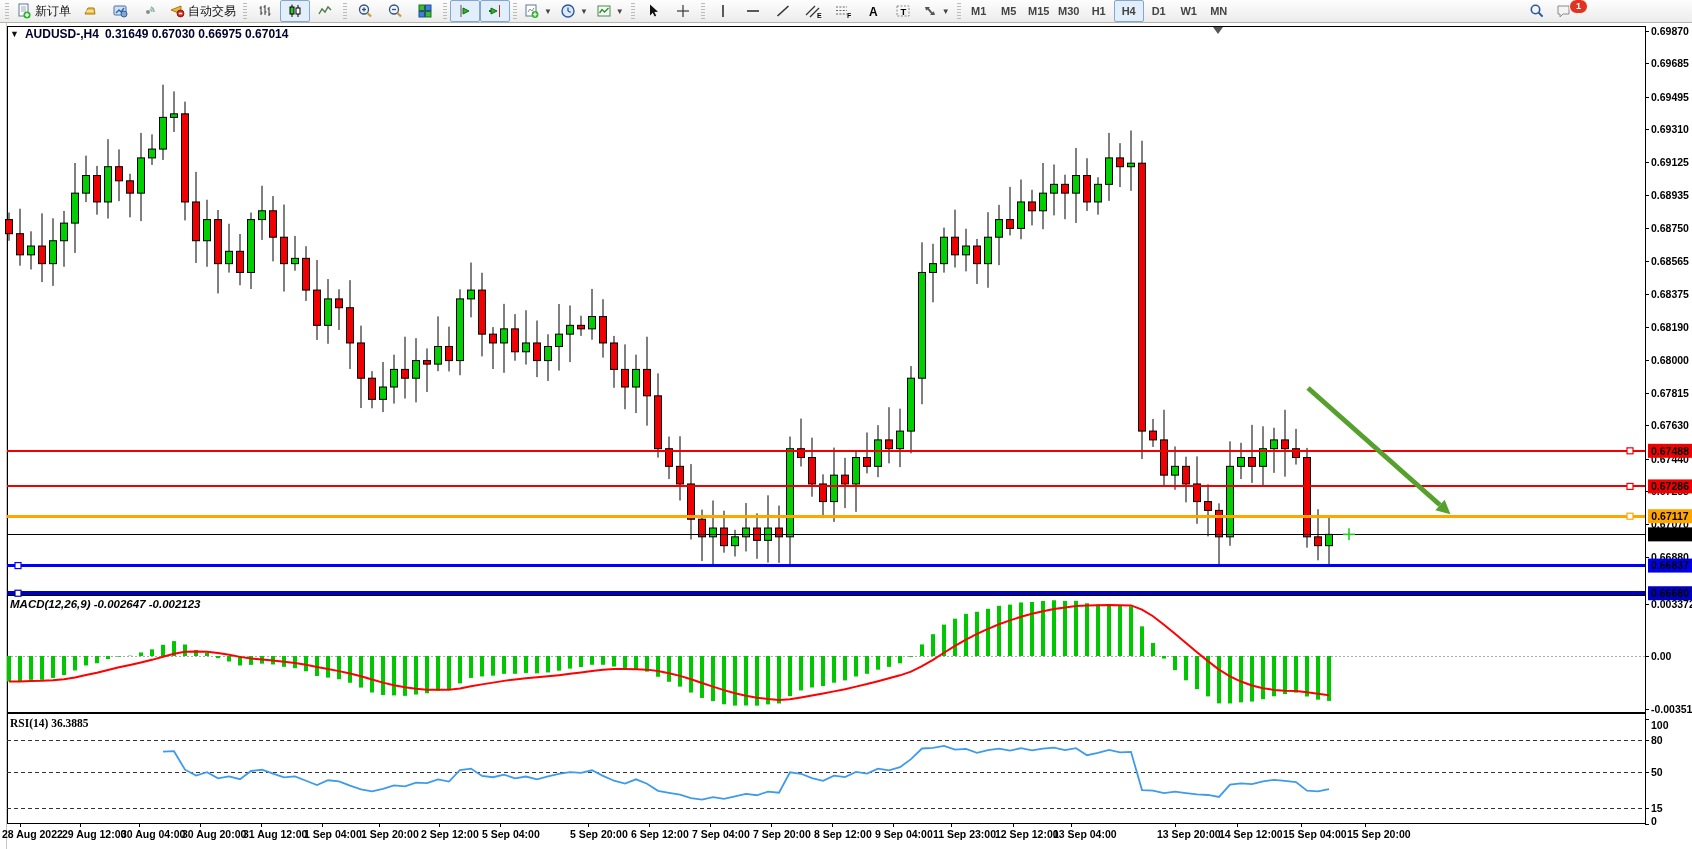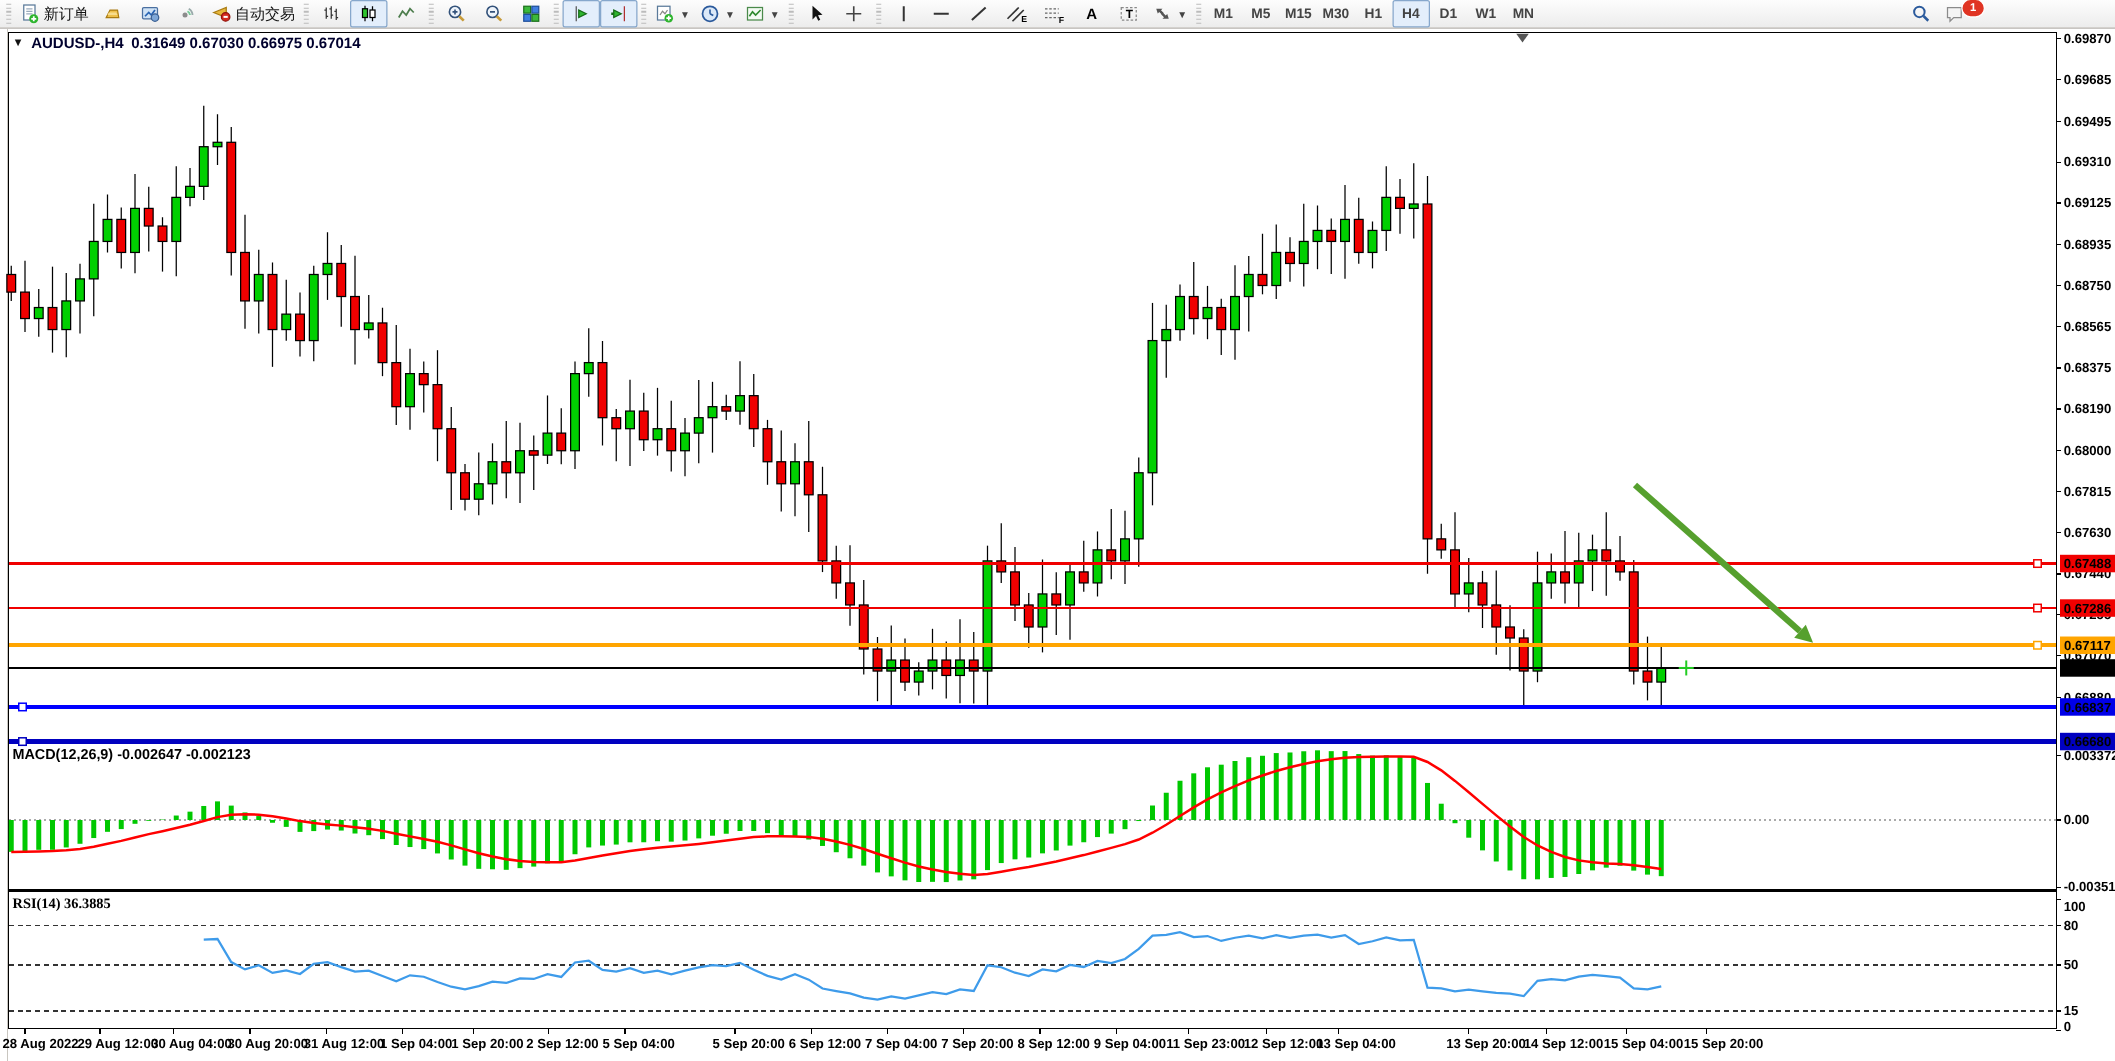--- a/index.html
+++ b/index.html
@@ -25,21 +25,21 @@
   .tf .cap{font-size:11px;font-weight:700;color:#444;}
   .tb-right{margin-left:auto;display:flex;align-items:center;margin-right:92px;}
   .badge{position:relative;left:-6px;top:-5px;background:#e03423;color:#fff;border-radius:8px;
     min-width:13px;height:13px;font-size:9px;font-weight:700;display:inline-flex;
     align-items:center;justify-content:center;padding:0 2px;border:1px solid #fff;}
   .caret{font-size:8px;color:#444;margin-left:1px;}
   
   .overlay{position:absolute;font-weight:700;color:#000;font-size:12px;z-index:5;}
   #chart-title{left:10px;top:27px;color:#00002e;display:flex;align-items:center;gap:6px;}
   #chart-title .tgl{font-size:9px;color:#111;}
-  #macd-label{left:10px;top:598px;font-size:11.5px;}
+  #macd-label{left:10px;top:598px;font-size:11.5px;font-style:italic;}
   #rsi-label{left:10px;top:717px;font-size:11.5px;font-family:Liberation Serif, serif;}
   svg text{font-family:"Liberation Sans",sans-serif;font-weight:700;fill:#000;}
   #chart-svg{position:absolute;left:0;top:23px;}
 </style>
 </head>
 <body>
 
 <div class="toolbar">
   <div class="grip"></div>
 

